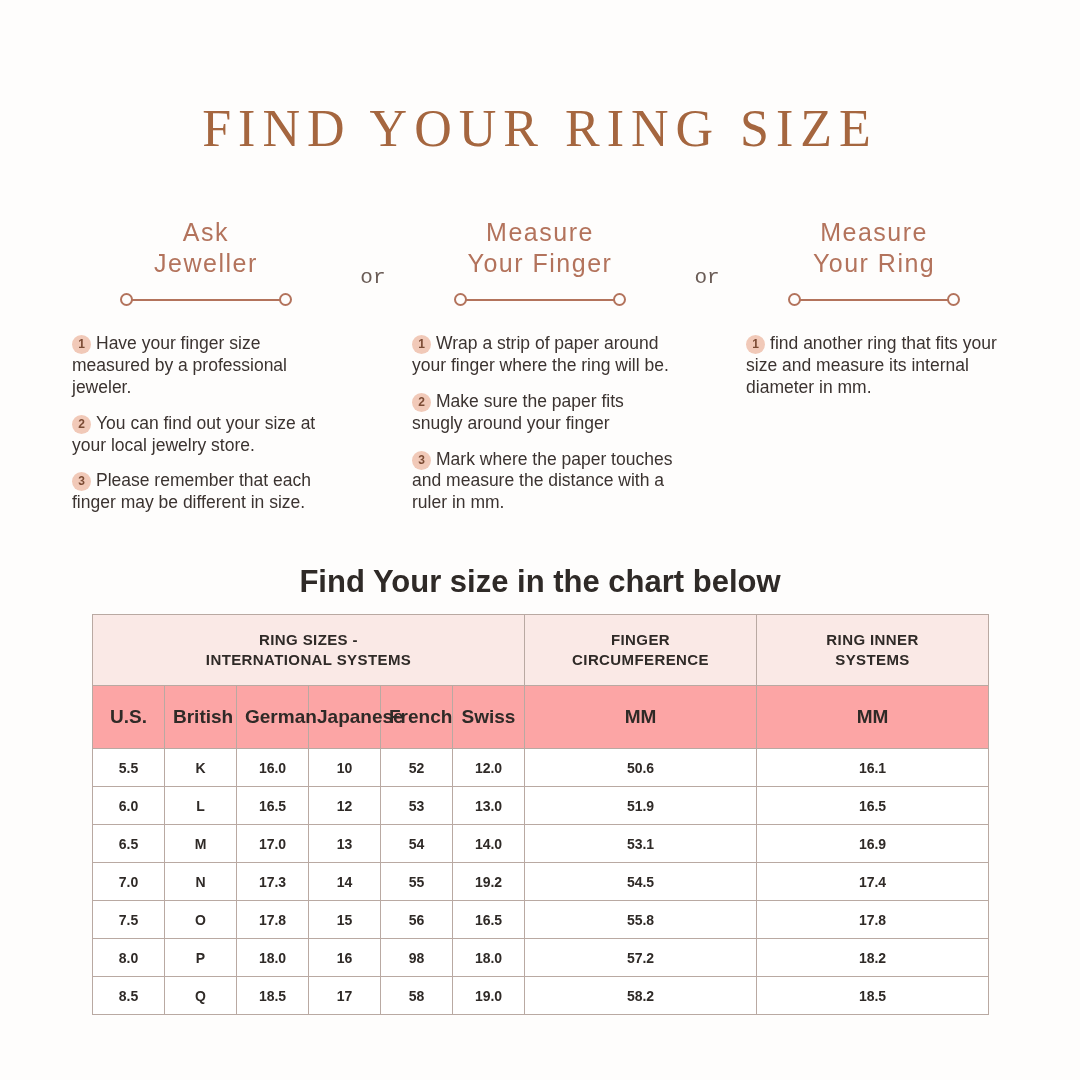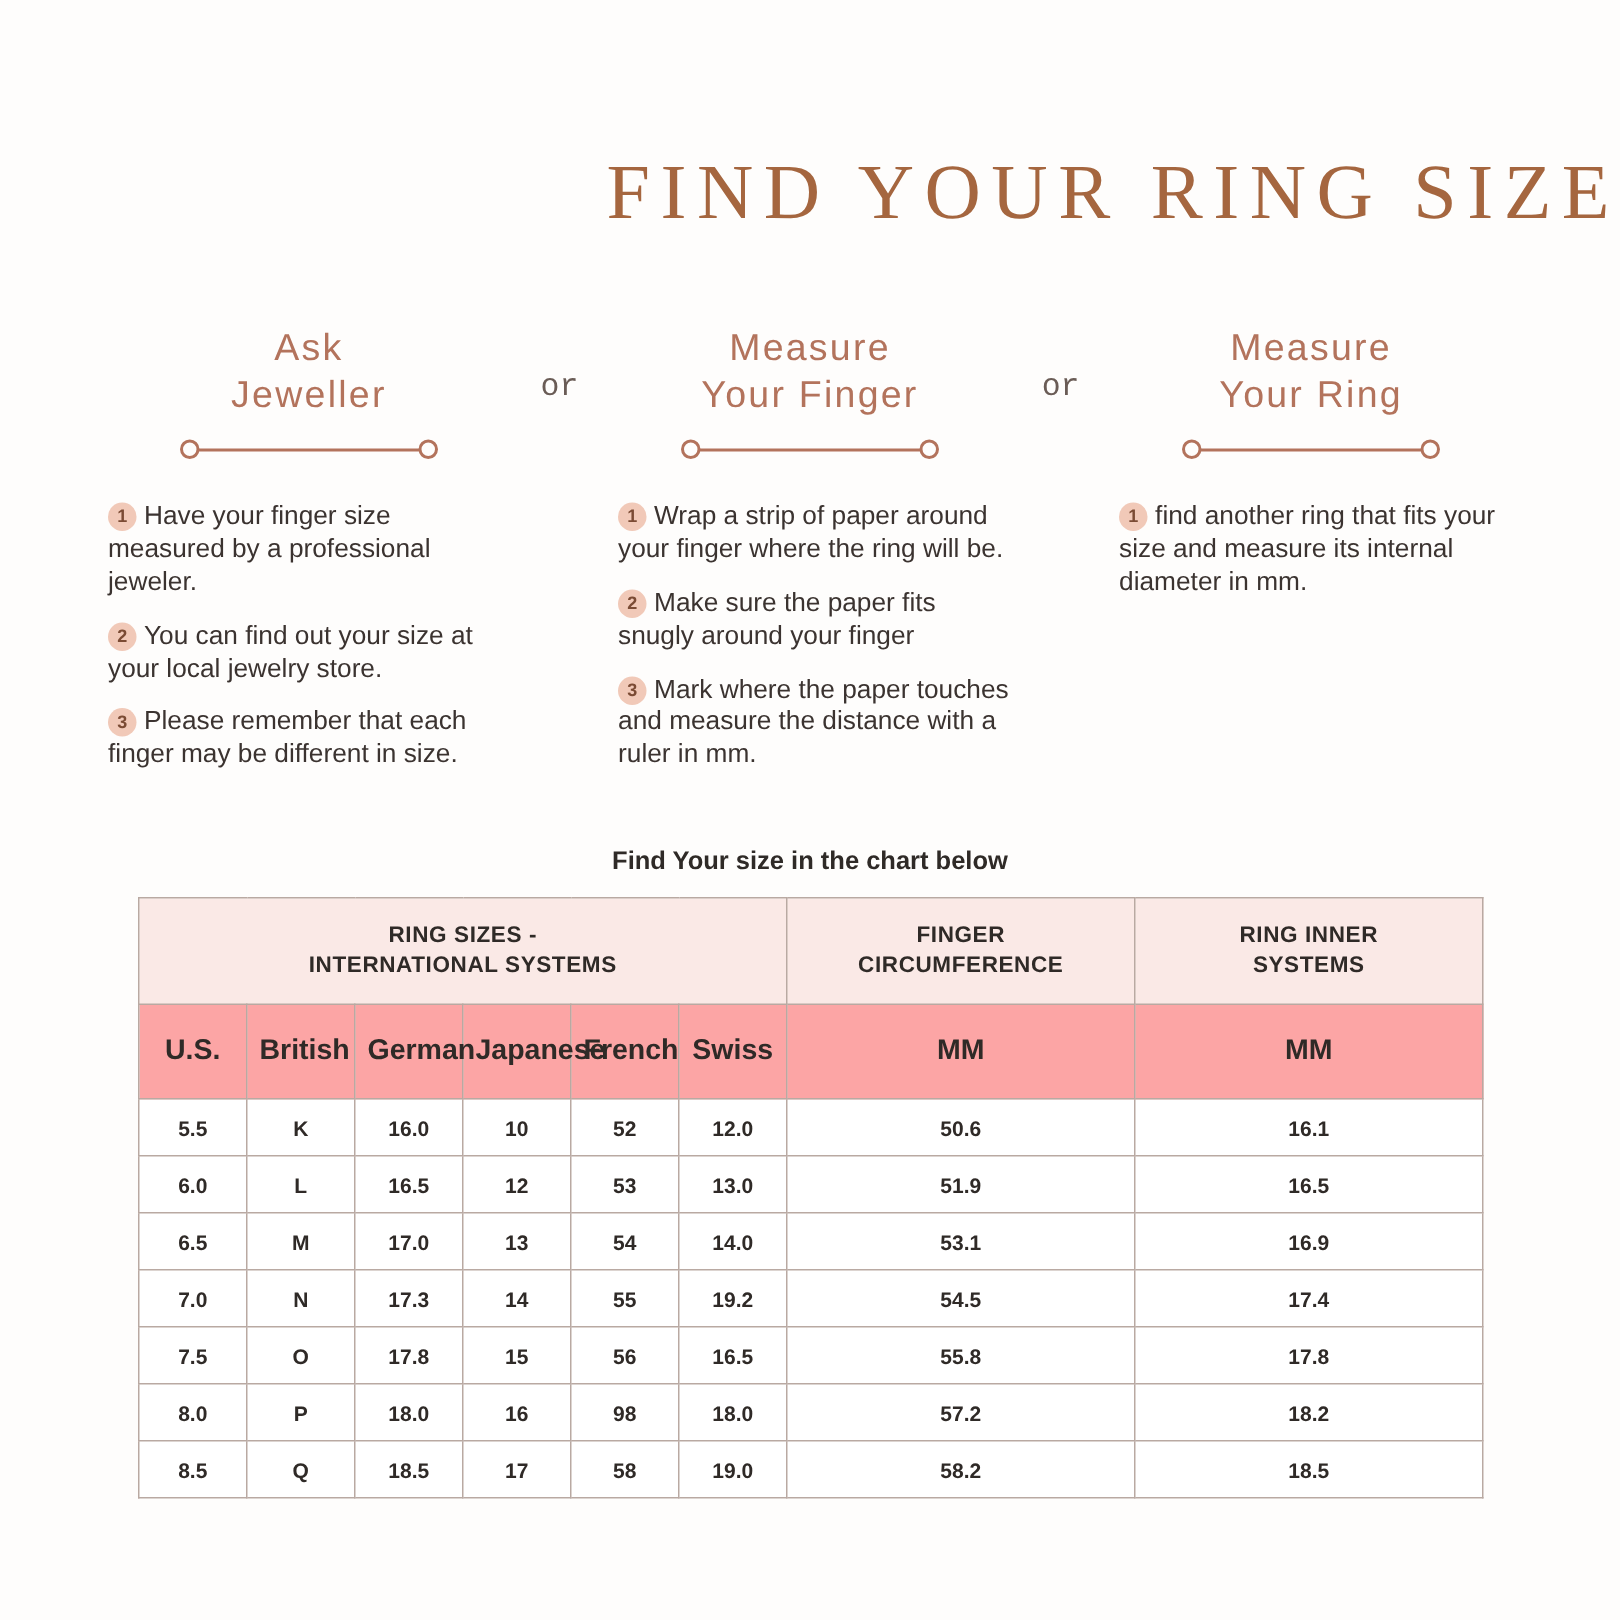--- a/index.html
+++ b/index.html
@@ -16,36 +16,36 @@
   }
   .page {
     position: relative;
     width: 1080px;
     height: 1080px;
     box-sizing: border-box;
   }
 
   
   .main-title {
-    text-align: right;
+    text-align: center;
     font-family: "Liberation Serif", serif;
     font-size: 52px;
     letter-spacing: 7px;
     color: #a5663f;
     font-weight: 400;
     margin: 0;
     padding-top: 103px;
     line-height: 1;
   }
 
   
   .methods {
     display: flex;
     justify-content: center;
-    align-items: flex-start;
+    align-items: center;
     margin-top: 62px;
     padding: 0 72px;
     box-sizing: border-box;
   }
   .method {
     width: 290px;
     display: flex;
     flex-direction: column;
     align-items: center;
   }
@@ -133,21 +133,21 @@
     font-size: 12px;
     font-weight: bold;
     margin-right: 5px;
     vertical-align: 1px;
   }
   .step-text { }
 
   
   .chart-heading {
     text-align: center;
-    font-size: 17px;
+    font-size: 31px;
     font-weight: bold;
     color: #2f2a27;
     margin-top: 36px;
   }
 
   
   .table-wrap {
     margin: 14px auto 0 auto;
     width: 896px;
   }

